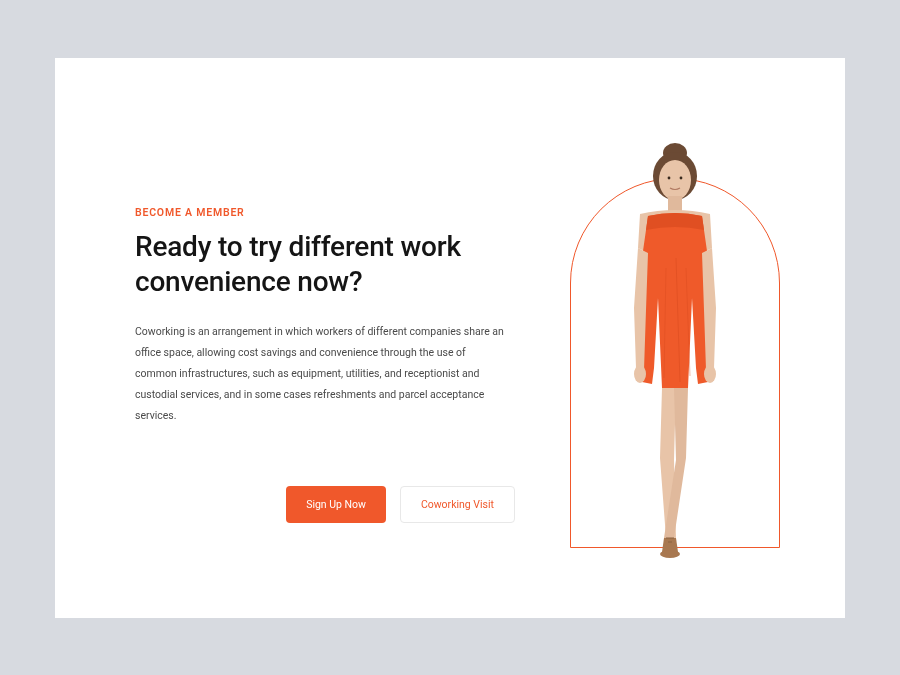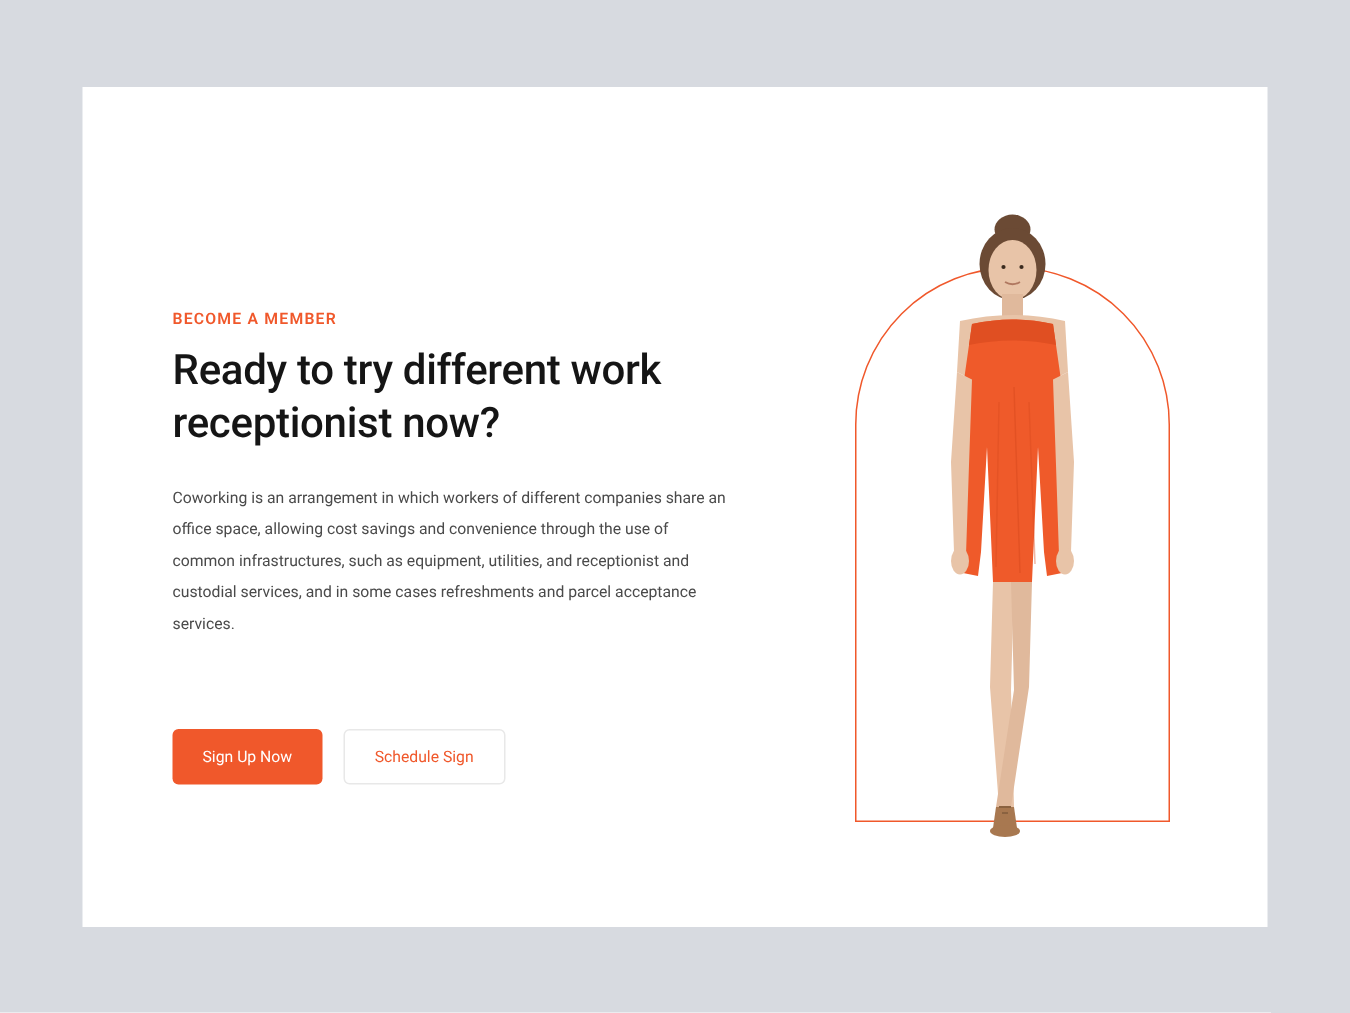--- a/index.html
+++ b/index.html
@@ -13,21 +13,21 @@
   }
   .card {
     width: 790px;
     height: 560px;
     background: #fff;
     position: relative;
     overflow: hidden;
   }
   .content {
     position: absolute;
-    left: 60px;
+    left: 80px;
     top: 148px;
     width: 380px;
   }
   .eyebrow {
     font-size: 10.5px;
     font-weight: 600;
     letter-spacing: 0.8px;
     color: #f0582b;
     text-transform: uppercase;
     margin-bottom: 10px;
@@ -43,20 +43,21 @@
   .body-text {
     font-size: 10.5px;
     line-height: 2.0;
     color: #4a4a4a;
     margin-bottom: 60px;
     max-width: 370px;
   }
   .button-row {
     display: flex;
     gap: 14px;
+    justify-content: flex-end;
   }
   .btn {
     font-size: 10.5px;
     padding: 11px 20px;
     border-radius: 4px;
     cursor: pointer;
     border: none;
     font-family: inherit;
   }
   .btn-primary {
@@ -94,25 +95,25 @@
     height: 430px;
   }
 </style>
 </head>
 <body>
 
 <div class="card">
 
   <div class="content">
     <div class="eyebrow">BECOME A MEMBER</div>
-    <h1 class="headline">Ready to try different work receptionist now?</h1>
+    <h1 class="headline">Ready to try different work convenience now?</h1>
     <p class="body-text">Coworking is an arrangement in which workers of different companies share an office space, allowing cost savings and convenience through the use of common infrastructures, such as equipment, utilities, and receptionist and custodial services, and in some cases refreshments and parcel acceptance services.</p>
     <div class="button-row">
       <button class="btn btn-primary">Sign Up Now</button>
-      <button class="btn btn-secondary">Schedule Sign</button>
+      <button class="btn btn-secondary">Coworking Visit</button>
     </div>
   </div>
 
   <div class="visual">
     <div class="arch"></div>
     <svg class="figure" viewBox="0 0 190 430" xmlns="http://www.w3.org/2000/svg">
 
       <ellipse cx="95" cy="15" rx="12" ry="10" fill="#6b4a34"></ellipse>
 
       <ellipse cx="95" cy="38" rx="22" ry="24" fill="#6b4a34"></ellipse>

